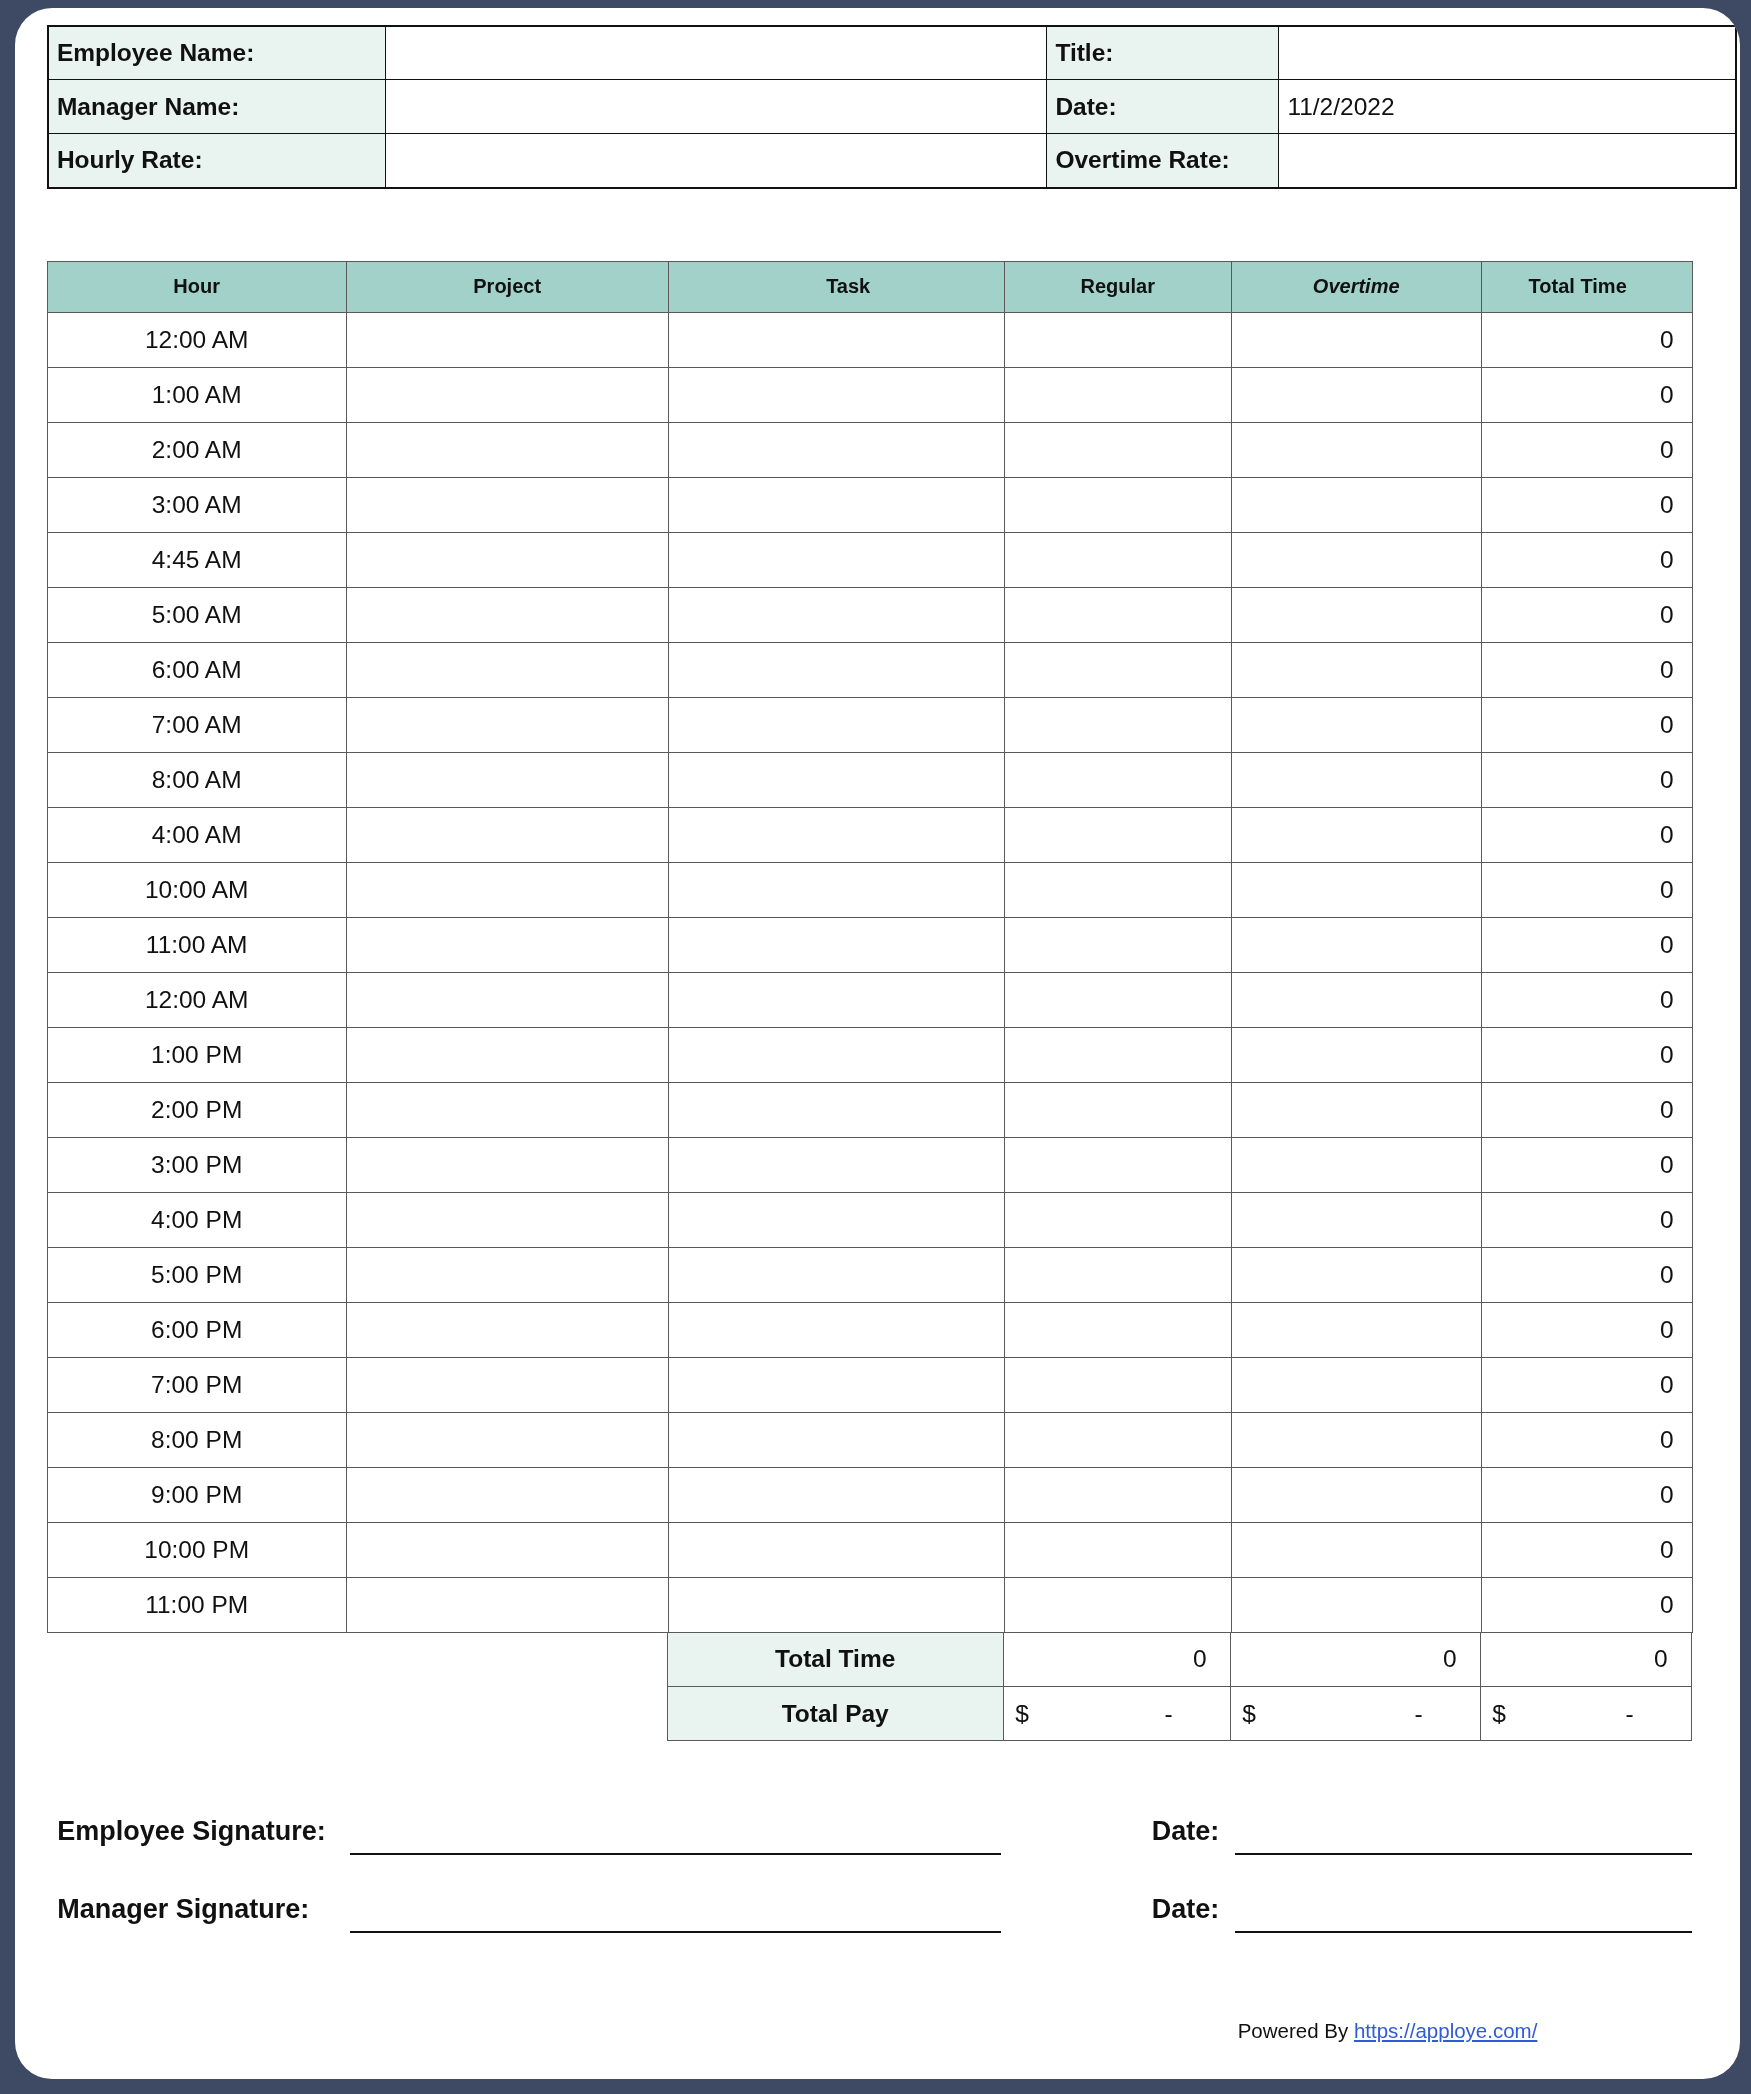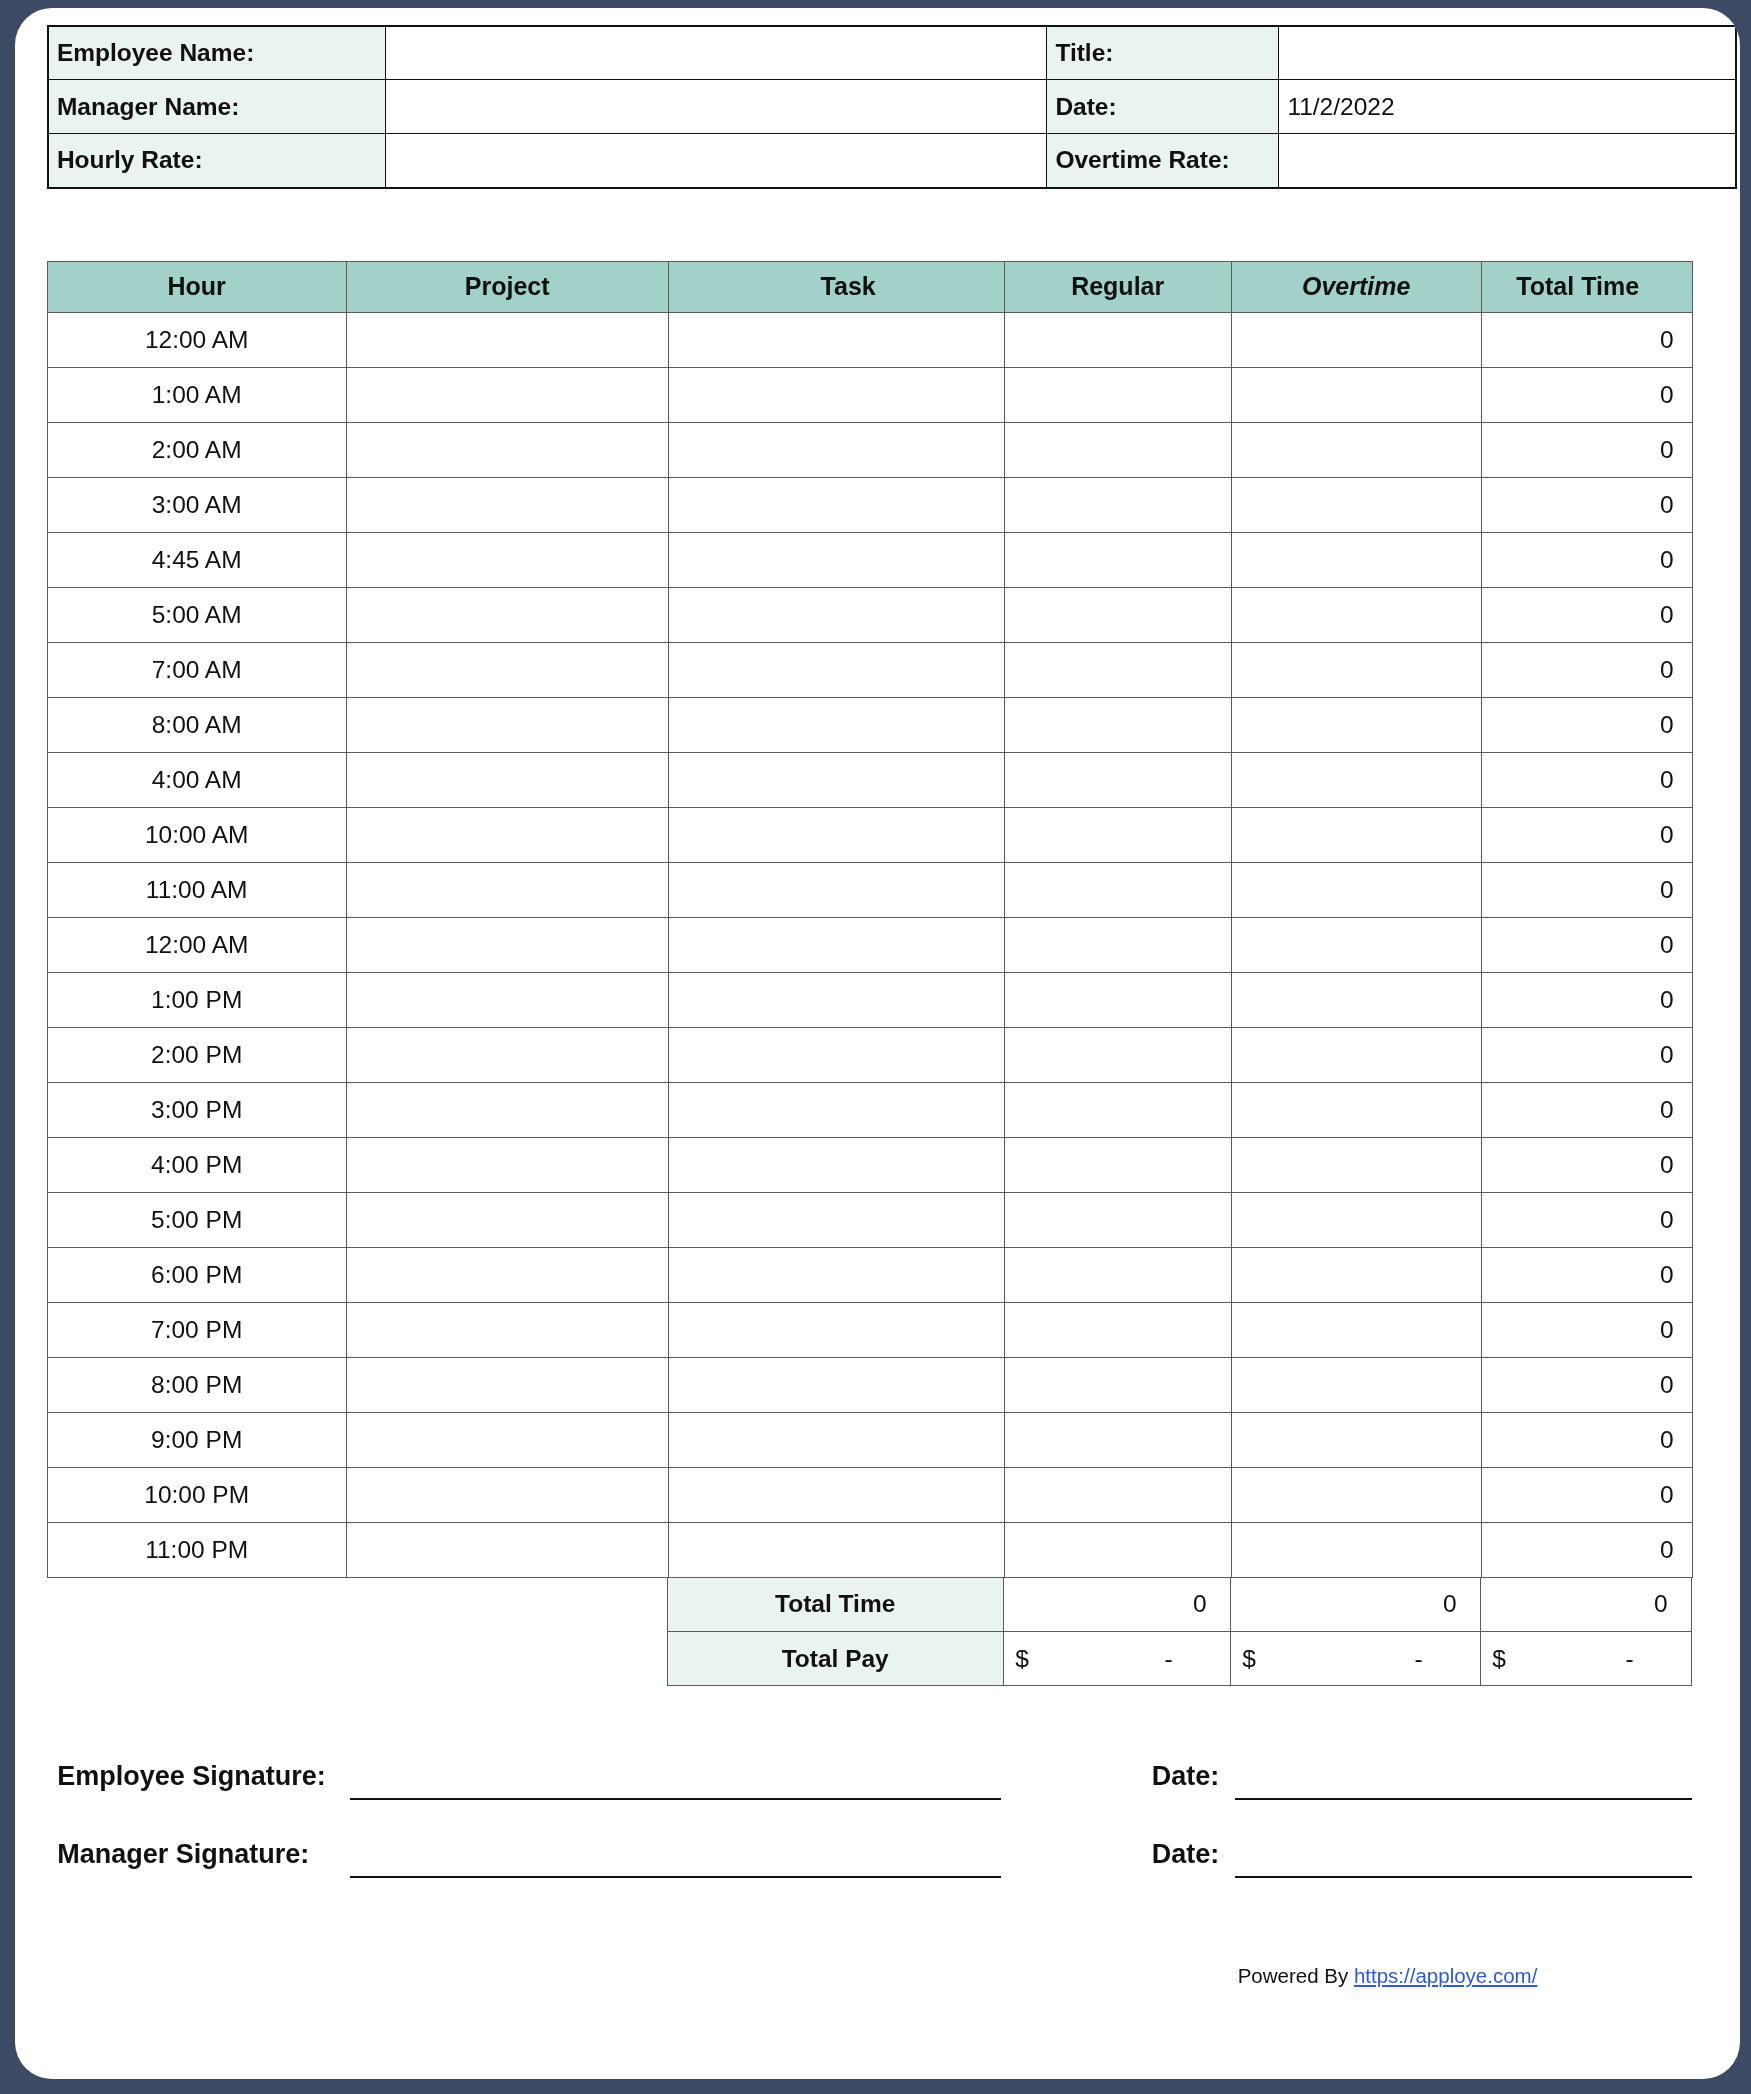--- a/index.html
+++ b/index.html
@@ -47,21 +47,21 @@
     border:1.6px solid #595959;
   }
   table.sheet th, table.sheet td {
     border:1.6px solid #595959;
     vertical-align:middle;
     font-size:24.5px;
   }
   table.sheet th {
     background:#a2d1c9;
     font-weight:bold;
-    font-size:25px;
+    font-size:20px;
     height:51px;
     text-align:center;
   }
   table.sheet td { height:55px; }
   .col-hour { width:299px; text-align:center; }
   .col-project { width:322px; }
   .col-task { width:336px;padding-left:24px; }
   .col-regular { width:227px; }
   .col-overtime { width:250px;font-style:italic; }
   .col-total { width:211px; text-align:right; padding-right:18px; }
@@ -187,20 +187,28 @@
           <tr>
             <td class="col-hour">4:45 AM</td>
             <td class="col-project"></td>
             <td class="col-task"></td>
             <td class="col-regular"></td>
             <td class="col-overtime"></td>
             <td class="col-total">0</td>
           </tr>
           <tr>
             <td class="col-hour">5:00 AM</td>
+            <td class="col-project"></td>
+            <td class="col-task"></td>
+            <td class="col-regular"></td>
+            <td class="col-overtime"></td>
+            <td class="col-total">0</td>
+          </tr>
+          <tr>
+            <td class="col-hour">6:00 AM</td>
             <td class="col-project"></td>
             <td class="col-task"></td>
             <td class="col-regular"></td>
             <td class="col-overtime"></td>
             <td class="col-total">0</td>
           </tr>
           <tr>
             <td class="col-hour">7:00 AM</td>
             <td class="col-project"></td>
             <td class="col-task"></td>

